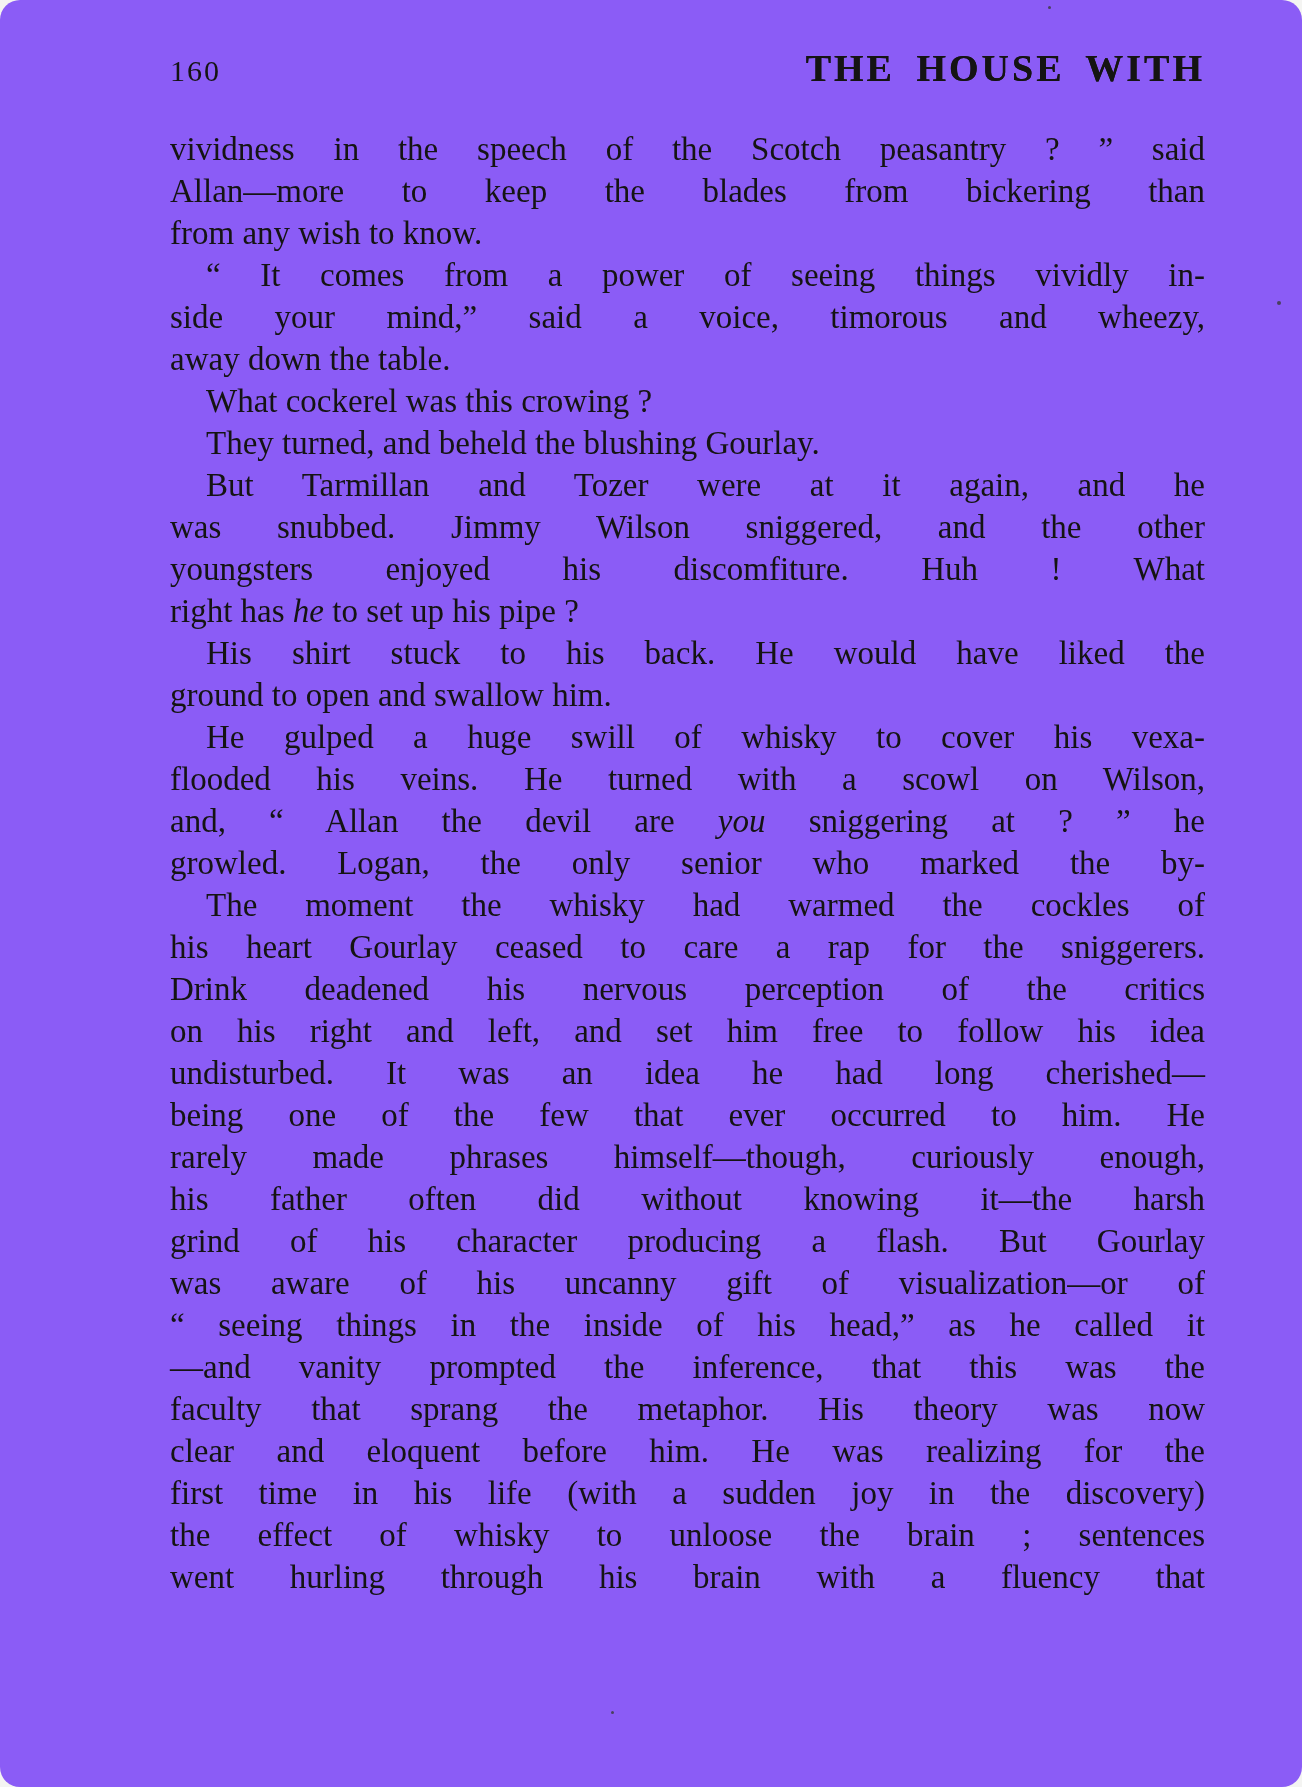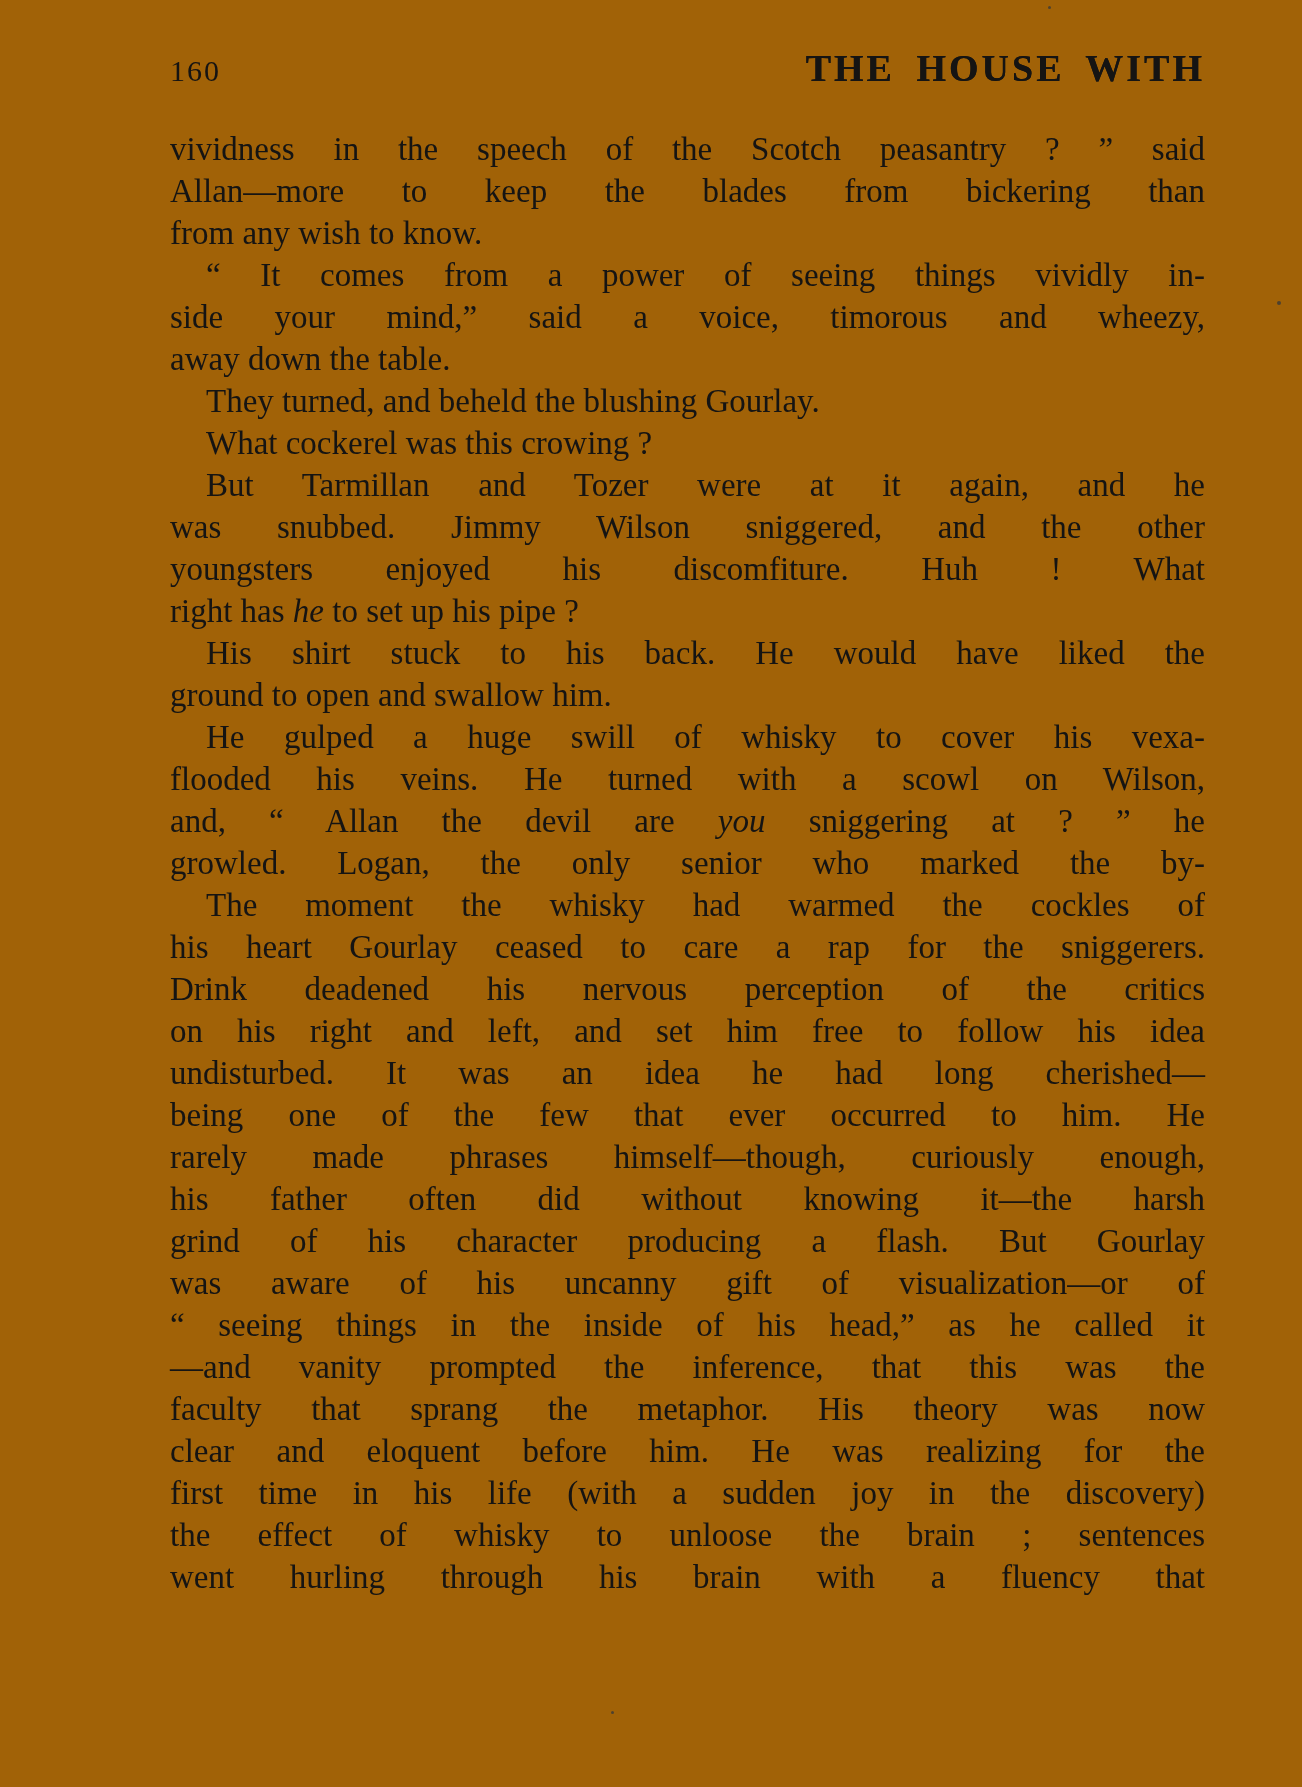--- a/index.html
+++ b/index.html
@@ -4,23 +4,24 @@
 <style>
   html, body { margin: 0; padding: 0; }
   body {
     width: 1302px; height: 1787px;
     background: #f4f4f2;
     font-family: "Liberation Serif", serif;
   }
   .page {
     position: relative;
     width: 1302px; height: 1787px;
-    background: #a16207;
+    background: #8b5cf6;
     color: #151413;
     overflow: hidden;
+    border-radius: 20px;
   }
   .header {
     position: absolute;
     left: 170px; top: 44px;
     width: 1035px; height: 60px;
   }
   .page-number {
     position: absolute;
     left: 0; top: 10px;
     font-size: 30px;
@@ -74,22 +75,22 @@
     <div class="running-title">THE HOUSE WITH</div>
   </div>
 
   <div class="body-text">
       <div class="line justify"><span>vividness in the speech of the Scotch peasantry ? ” said</span></div>
       <div class="line justify"><span>Allan—more to keep the blades from bickering than</span></div>
       <div class="line"><span>from any wish to know.</span></div>
       <div class="line indent justify"><span>“ It comes from a power of seeing things vividly in-</span></div>
       <div class="line justify"><span>side your mind,” said a voice, timorous and wheezy,</span></div>
       <div class="line"><span>away down the table.</span></div>
+      <div class="line indent"><span>What cockerel was this crowing ?</span></div>
       <div class="line indent"><span>They turned, and beheld the blushing Gourlay.</span></div>
-      <div class="line indent"><span>What cockerel was this crowing ?</span></div>
       <div class="line indent justify"><span>But Tarmillan and Tozer were at it again, and he</span></div>
       <div class="line justify"><span>was snubbed. Jimmy Wilson sniggered, and the other</span></div>
       <div class="line justify"><span>youngsters enjoyed his discomfiture. Huh ! What</span></div>
       <div class="line"><span>right has </span><span class="it">he</span><span> to set up his pipe ?</span></div>
       <div class="line indent justify"><span>His shirt stuck to his back. He would have liked the</span></div>
       <div class="line"><span>ground to open and swallow him.</span></div>
       <div class="line indent justify"><span>He gulped a huge swill of whisky to cover his vexa-</span></div>
       <div class="line justify"><span>flooded his veins. He turned with a scowl on Wilson,</span></div>
       <div class="line justify"><span>and, “ Allan the devil are </span><span class="it">you</span><span> sniggering at ? ” he</span></div>
       <div class="line justify"><span>growled. Logan, the only senior who marked the by-</span></div>

